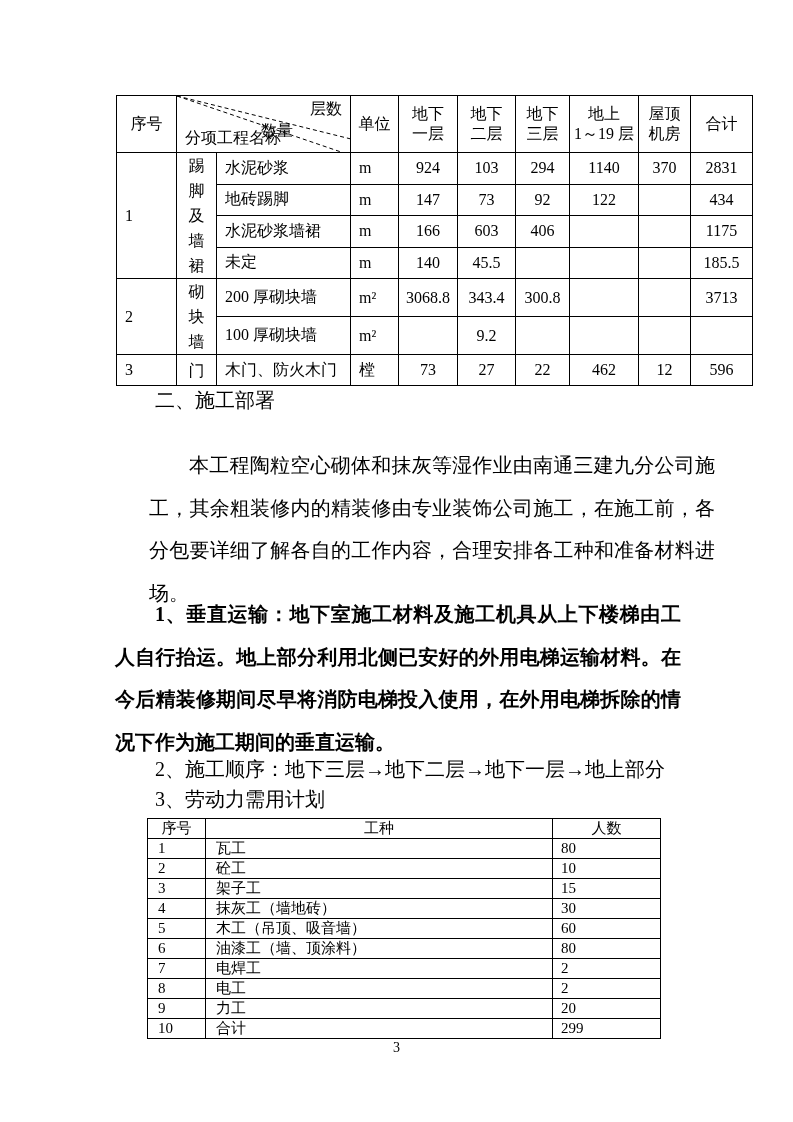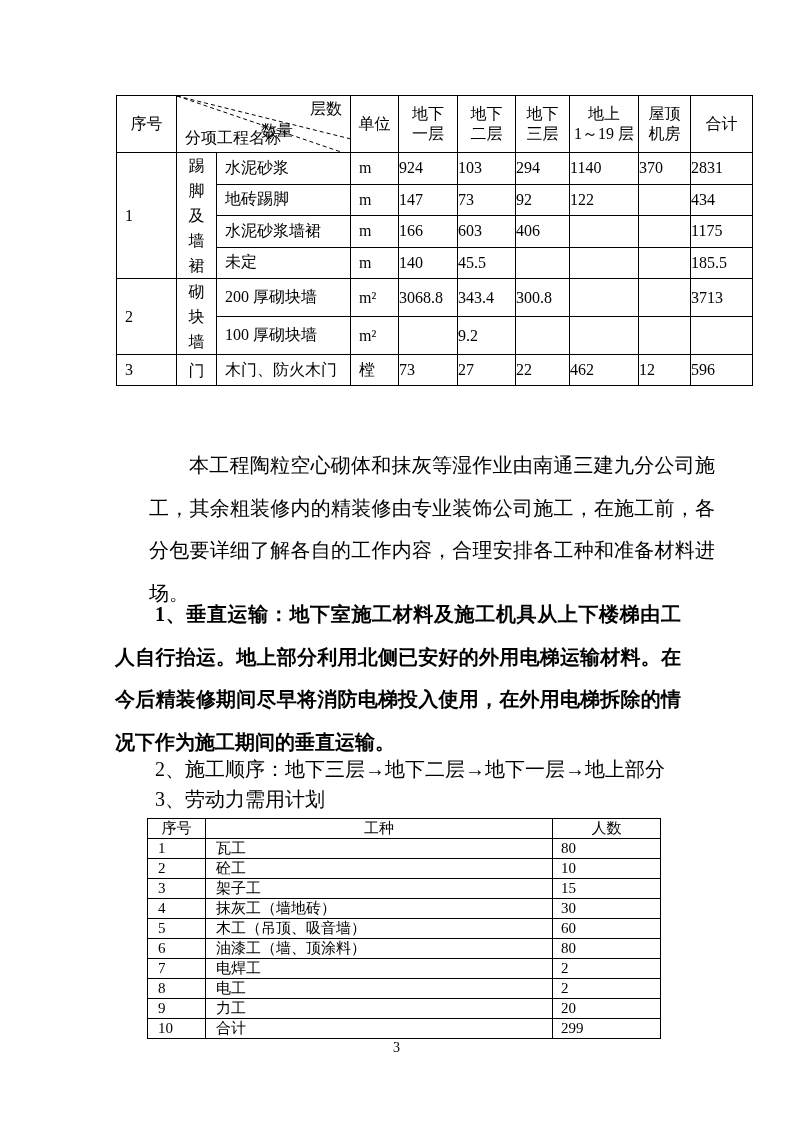--- a/index.html
+++ b/index.html
@@ -13,21 +13,21 @@
   
   .t1 { position:absolute; left:116px; top:95px; width:637px; font-size:16px; }
   .t1 td { border:1px solid #000; padding:0; vertical-align:middle; overflow:hidden; }
   .t1 tr.head { height:57px; }
   .t1 tr.data { height:31px; }
   .t1 .hc { text-align:center; white-space:pre-line; line-height:20px; }
   .t1 .seqv { text-align:left; padding-left:8px; }
   .t1 .cat { text-align:center; white-space:pre-line; line-height:25px; }
   .t1 .item { text-align:left; padding-left:8px; white-space:nowrap;margin-left:12px; }
   .t1 .unitv { text-align:left; padding-left:8px; }
-  .t1 .num { text-align:left; padding-left:0; white-space:nowrap; }
+  .t1 .num { text-align:center; padding-left:0; white-space:nowrap; }
 
   .corner-cell { position:relative; padding:0; }
   .corner-cell svg { position:absolute; left:0; top:0; }
   .corner-cell .c-top { position:absolute; top:3px; right:8px; }
   .corner-cell .c-mid { position:absolute; top:25px; left:84px; }
   .corner-cell .c-bot { position:absolute; bottom:3px; left:8px;margin-top:18px; }
 
   
   .text { position:absolute; left:115px; width:566px; font-size:20px;
           line-height:42.5px; text-align:justify; }
@@ -166,20 +166,21 @@
       <td class="num">73</td>
       <td class="num">27</td>
       <td class="num">22</td>
       <td class="num">462</td>
       <td class="num">12</td>
       <td class="num">596</td>
     </tr>
   </tbody>
     </table>
 
+  <div class="text indent" style="top:379px;">二、施工部署</div>
   <div class="text indent" style="top:444px;margin-left:34px;">本工程陶粒空心砌体和抹灰等湿作业由南通三建九分公司施工，其余粗装修内的精装修由专业装饰公司施工，在施工前，各分包要详细了解各自的工作内容，合理安排各工种和准备材料进场。</div>
   <div class="text indent" style="top:593px;font-weight:bold;">1、垂直运输：地下室施工材料及施工机具从上下楼梯由工人自行抬运。地上部分利用北侧已安好的外用电梯运输材料。在今后精装修期间尽早将消防电梯投入使用，在外用电梯拆除的情况下作为施工期间的垂直运输。</div>
   <div class="text indent nojust" style="top:748px;">2、施工顺序：地下三层→地下二层→地下一层→地上部分</div>
   <div class="text indent nojust" style="top:778px;">3、劳动力需用计划</div>
 
   <table class="t2">
     <colgroup>
       <col style="width:58px">
         <col style="width:347px">
         <col style="width:108px">

